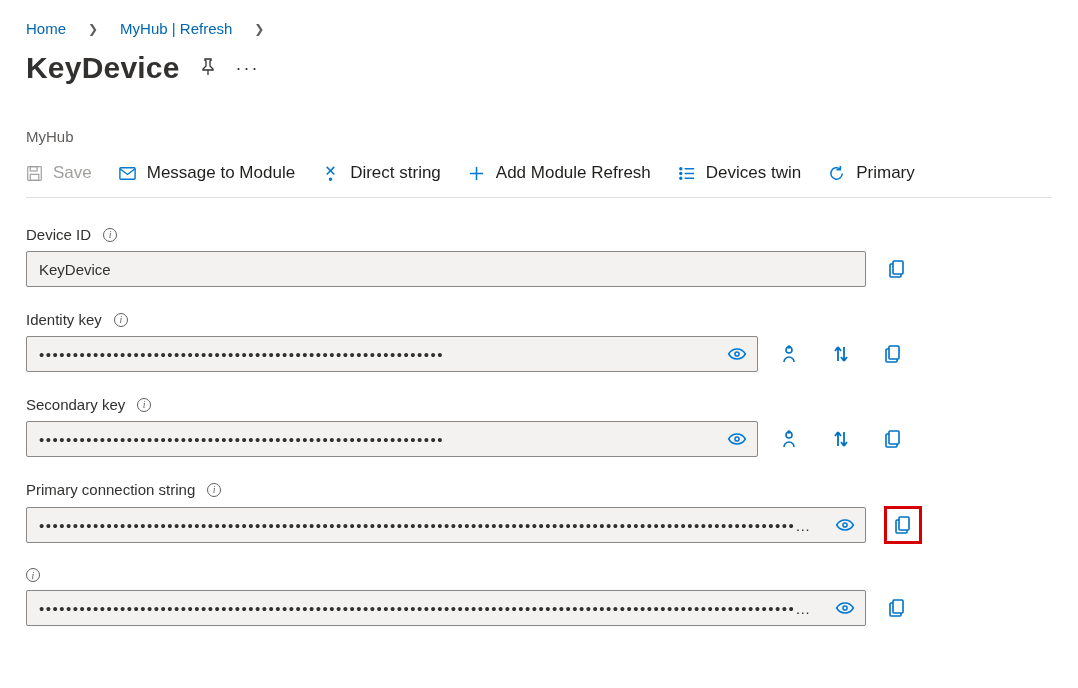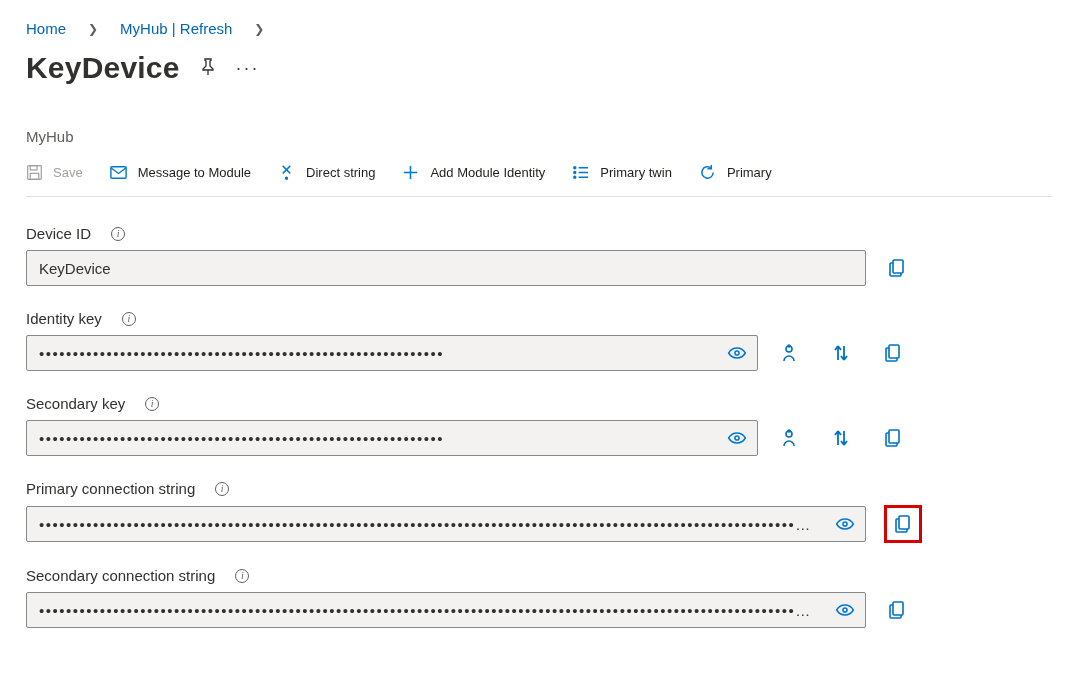--- a/index.html
+++ b/index.html
@@ -35,30 +35,30 @@
     gap: 26px;
     border-bottom: 1px solid #e1dfdd;
     padding-bottom: 14px;
     margin-bottom: 28px;
   }
   .toolbar .tcmd {
     display: inline-flex;
     align-items: center;
     gap: 10px;
     cursor: pointer;
-    font-size: 13px;
+    font-size: 17px;
     color: #201f1e;
   }
   .toolbar .tcmd.disabled { color: #a19f9d; cursor: default; }
   .toolbar .tcmd svg { flex-shrink: 0; }
   .field-block { margin-bottom: 24px; }
   .field-label {
     display: flex;
     align-items: center;
-    gap: 20px;
+    gap: 12px;
     font-size: 15px;
     color: #323130;
     margin-bottom: 8px;
   }
   .info-icon {
     display: inline-flex;
     width: 14px; height: 14px;
     border: 1px solid #605e5c;
     border-radius: 50%;
     align-items: center;
@@ -177,32 +177,32 @@
         <path d="M14 3 L6 11"></path>
         <circle cx="10" cy="16" r="1" fill="#0078d4"></circle>
       </svg>
     <span>Direct string</span>
   </span>
   <span class="tcmd">
     <svg width="19" height="19" viewBox="0 0 20 20" fill="none" stroke="#0078d4" stroke-width="1.6">
         <line x1="10" y1="3" x2="10" y2="17"></line>
         <line x1="3" y1="10" x2="17" y2="10"></line>
       </svg>
-    <span>Add Module Identity</span>
+    <span>Add Module Refresh</span>
   </span>
   <span class="tcmd">
     <svg width="19" height="19" viewBox="0 0 20 20" fill="none" stroke="#0078d4" stroke-width="1.6">
         <circle cx="4" cy="5" r="1" fill="#0078d4"></circle>
         <line x1="8" y1="5" x2="18" y2="5"></line>
         <circle cx="4" cy="10" r="1" fill="#0078d4"></circle>
         <line x1="8" y1="10" x2="18" y2="10"></line>
         <circle cx="4" cy="15" r="1" fill="#0078d4"></circle>
         <line x1="8" y1="15" x2="18" y2="15"></line>
       </svg>
-    <span>Primary twin</span>
+    <span>Devices twin</span>
   </span>
   <span class="tcmd">
     <svg width="19" height="19" viewBox="0 0 20 20" fill="none" stroke="#0078d4" stroke-width="1.6">
         <path d="M16 10 a6 6 0 1 1 -2 -4.5"></path>
         <path d="M14 2 L14 6 L10 6" fill="none"></path>
       </svg>
     <span>Primary</span>
   </span>
 </div>
 
@@ -327,21 +327,20 @@
               <path d="M6 5 H4 a1 1 0 0 0 -1 1 V17 a1 1 0 0 0 1 1 H13 a1 1 0 0 0 1 -1 V15"></path>
             </svg>
         </span>
       </span>
     </div>
   </div>
 </div>
 
 <div class="field-block">
   <div class="field-label">
-    <span>Secondary connection string</span>
     <span class="info-icon">i</span>
   </div>
   <div class="field-row">
     <div class="input-wrap wide masked">
       <input type="text" readonly="" value="••••••••••••••••••••••••••••••••••••••••••••••••••••••••••••••••••••••••••••••••••••••••••••••••••••••••••••••••••••••••••••…" style="">
       <span class="eye-btn">
         <svg width="20" height="20" viewBox="0 0 24 24" fill="none" stroke="#0078d4" stroke-width="1.8">
             <path d="M2 12s3.5-6 10-6 10 6 10 6-3.5 6-10 6S2 12 2 12z"></path>
             <circle cx="12" cy="12" r="2.5"></circle>
           </svg>

